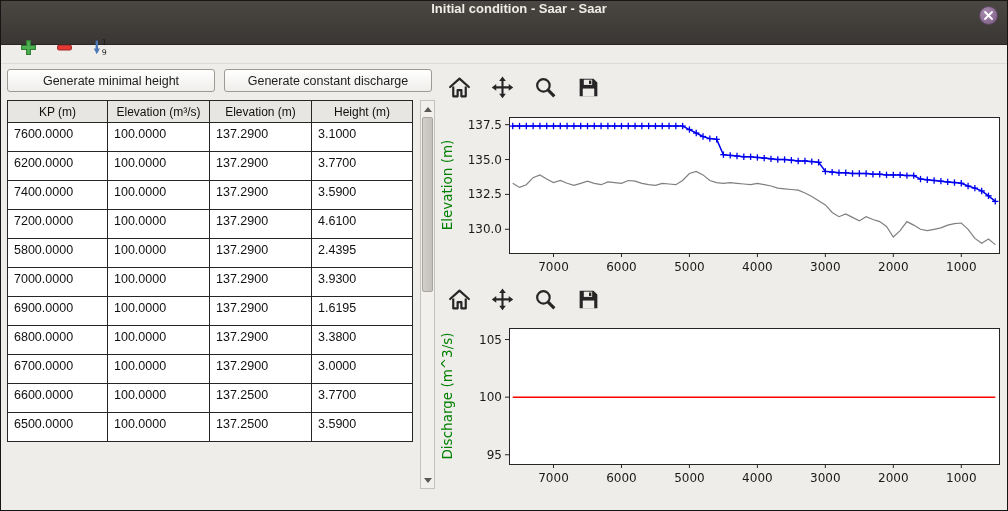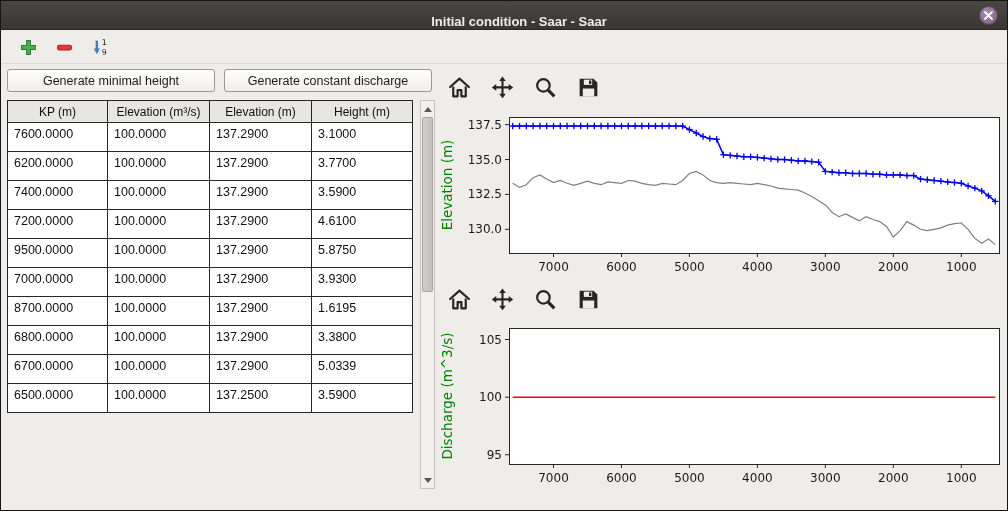--- a/index.html
+++ b/index.html
@@ -3,23 +3,23 @@
 <meta charset="utf-8">
 <style>
   * { box-sizing: border-box; }
   body { margin:0; background:#4a4a4a; font-family:"Liberation Sans", sans-serif; }
   .window {
     position:relative; width:1008px; height:511px;
     background:#efedea; border:1px solid #161616; overflow:hidden;
   }
   
   .titlebar {
-    height:29px; background:linear-gradient(#4a4743,#393633);
+    height:44px; background:linear-gradient(#4a4743,#393633);
     border-bottom:1px solid #292623;
-    display:flex; align-items:flex-end; justify-content:center; position:relative;padding-left:30px;
+    display:flex; align-items:flex-start; justify-content:center; position:relative;padding-left:30px;
   }
   .titlebar .title { color:#f0ede7; font-size:13px; font-weight:bold; }
   .closebtn {
     position:absolute; right:9px; top:5px; width:19px; height:19px; border-radius:50%;
     background:radial-gradient(circle at 35% 30%, #a98bb0, #7a5a82);
     border:1px solid #5d4763; display:flex; align-items:center; justify-content:center;
     cursor:pointer;
   }
   .closebtn svg { display:block; }
   
@@ -156,48 +156,54 @@
           <td>137.2900</td>
           <td>3.5900</td>
         </tr>
         <tr>
           <td>7200.0000</td>
           <td>100.0000</td>
           <td>137.2900</td>
           <td>4.6100</td>
         </tr>
         <tr>
-          <td>9500.0000</td>
-          <td>100.0000</td>
-          <td>137.2900</td>
-          <td>5.8750</td>
+          <td>5800.0000</td>
+          <td>100.0000</td>
+          <td>137.2900</td>
+          <td>2.4395</td>
         </tr>
         <tr>
           <td>7000.0000</td>
           <td>100.0000</td>
           <td>137.2900</td>
           <td>3.9300</td>
         </tr>
         <tr>
-          <td>8700.0000</td>
+          <td>6900.0000</td>
           <td>100.0000</td>
           <td>137.2900</td>
           <td>1.6195</td>
         </tr>
         <tr>
           <td>6800.0000</td>
           <td>100.0000</td>
           <td>137.2900</td>
           <td>3.3800</td>
         </tr>
         <tr>
           <td>6700.0000</td>
           <td>100.0000</td>
           <td>137.2900</td>
-          <td>5.0339</td>
+          <td>3.0000</td>
+        </tr>
+        <tr>
+          <td>6600.0000</td>
+          <td>100.0000</td>
+          <td>137.2500</td>
+          <td>3.7700</td>
         </tr>
         <tr>
           <td>6500.0000</td>
           <td>100.0000</td>
           <td>137.2500</td>
           <td>3.5900</td>
         </tr>
       </tbody>
   </table>
 

